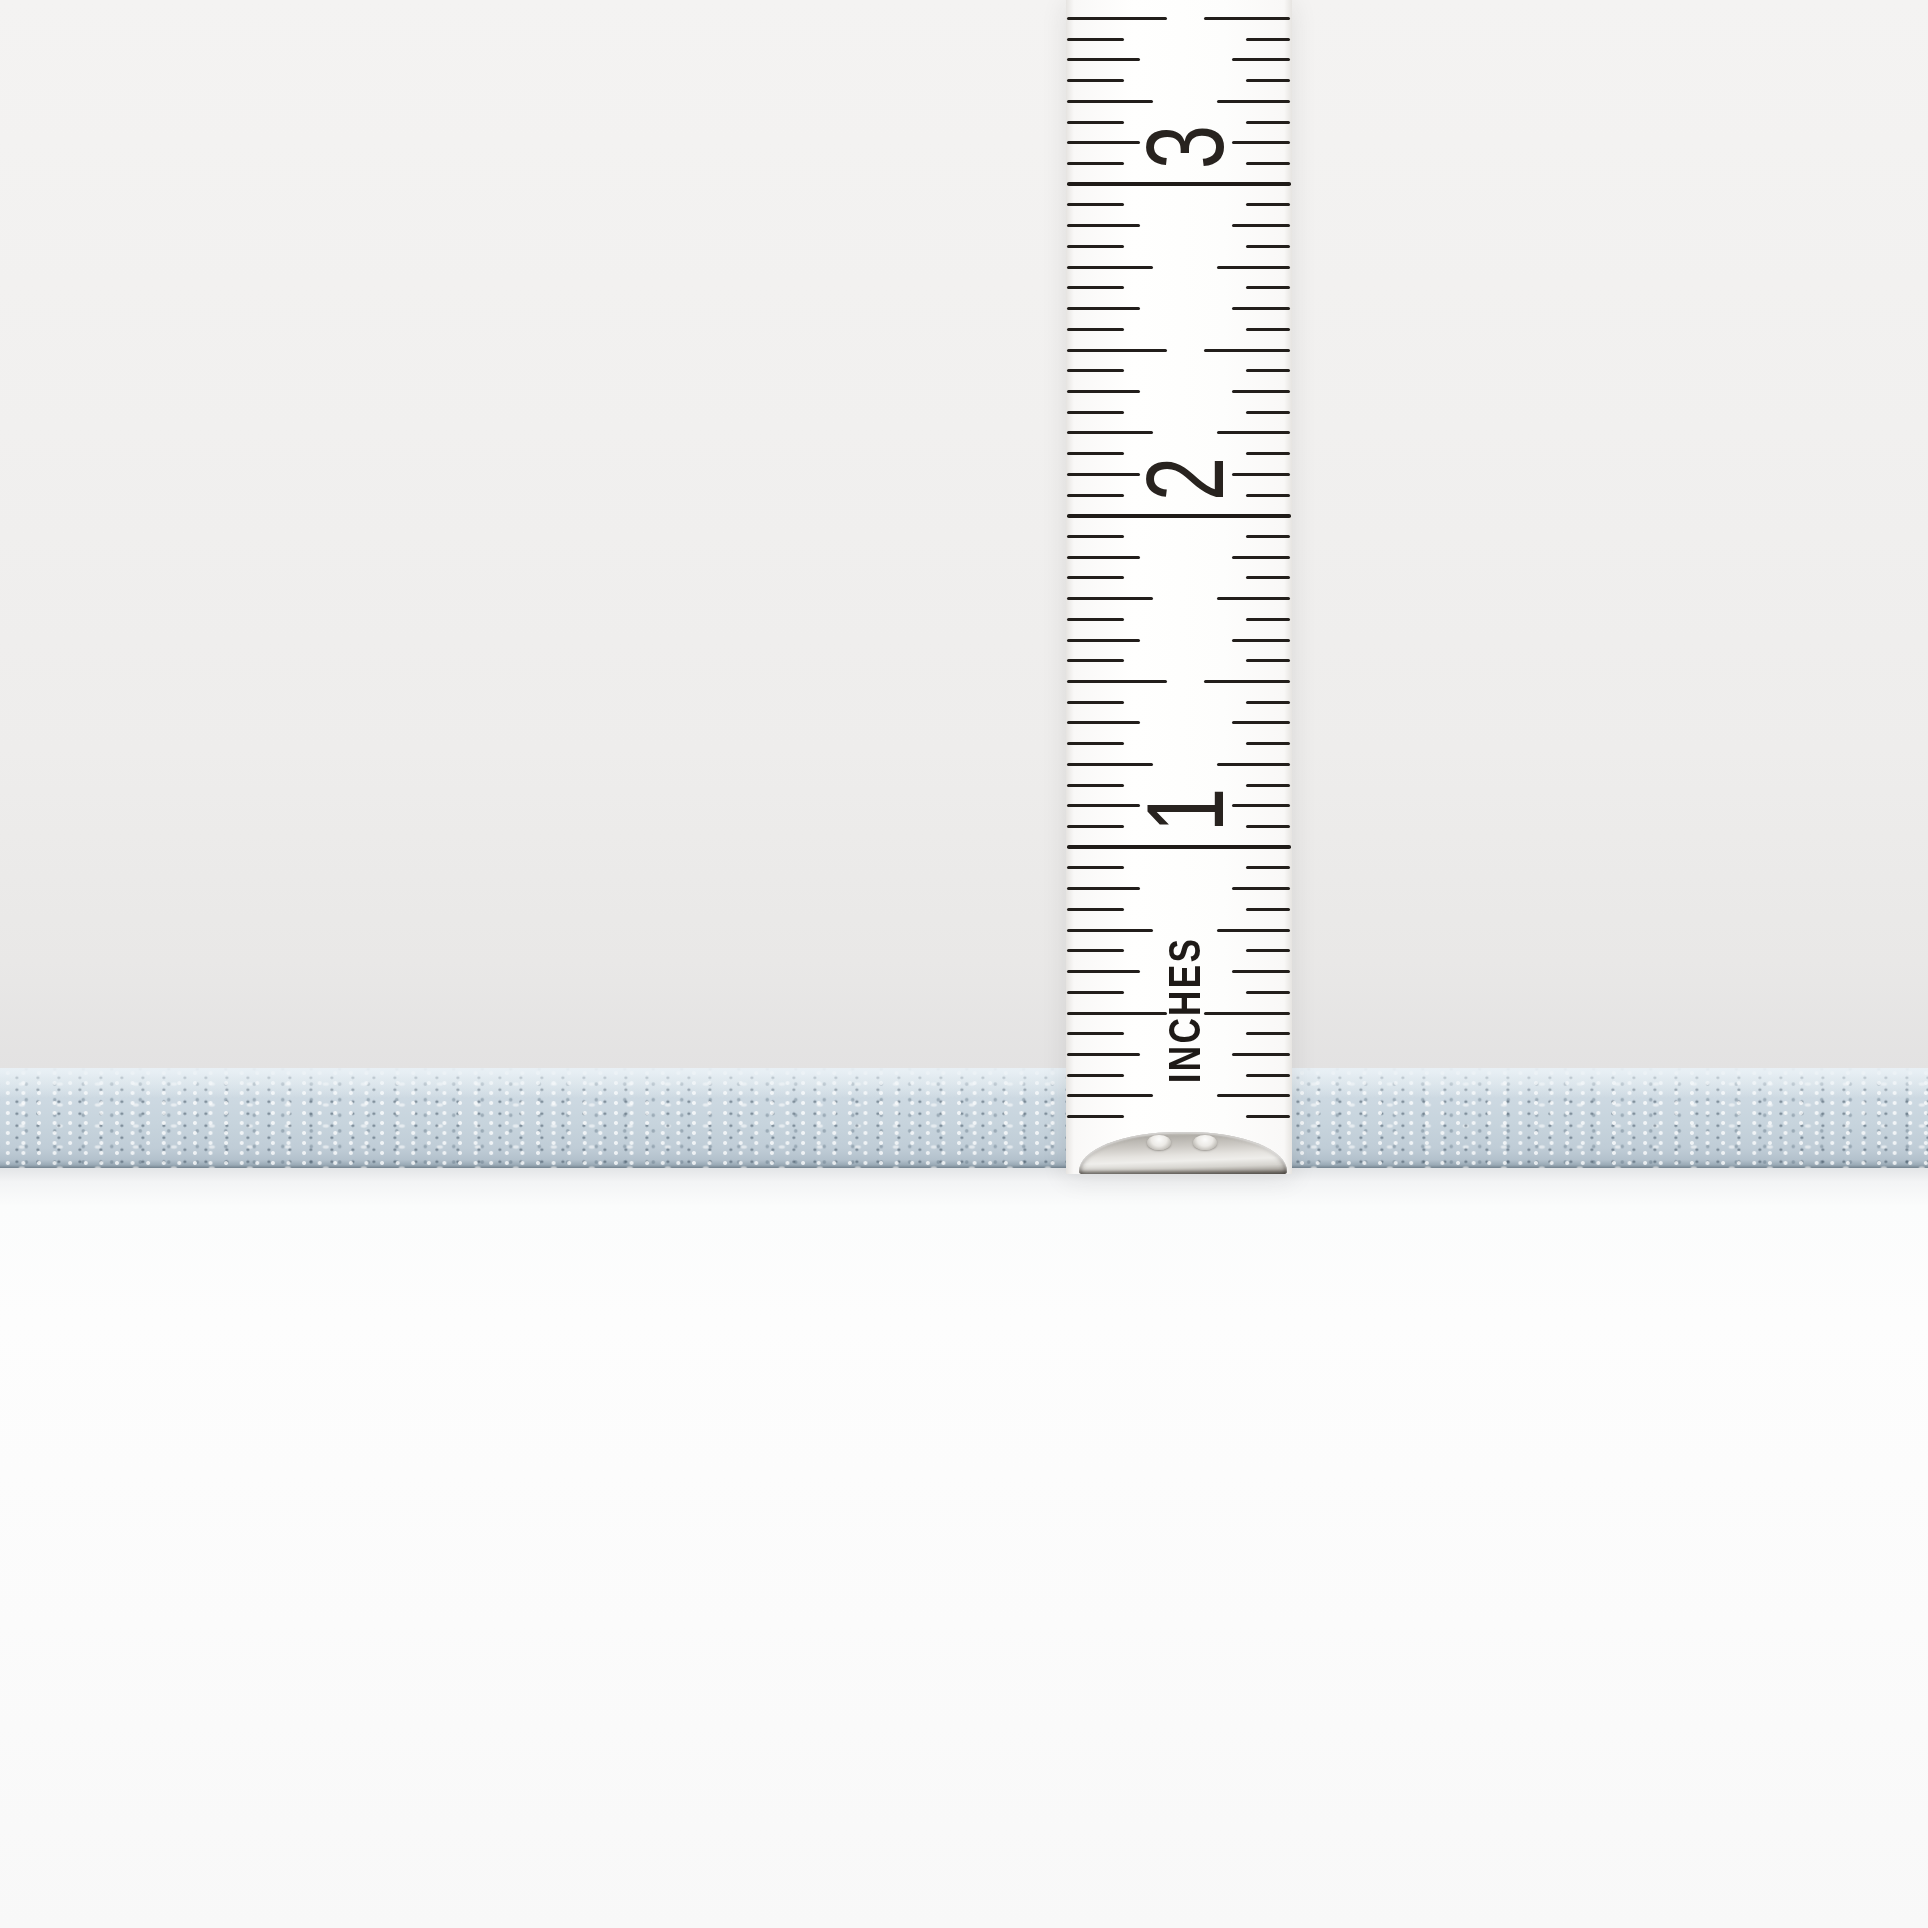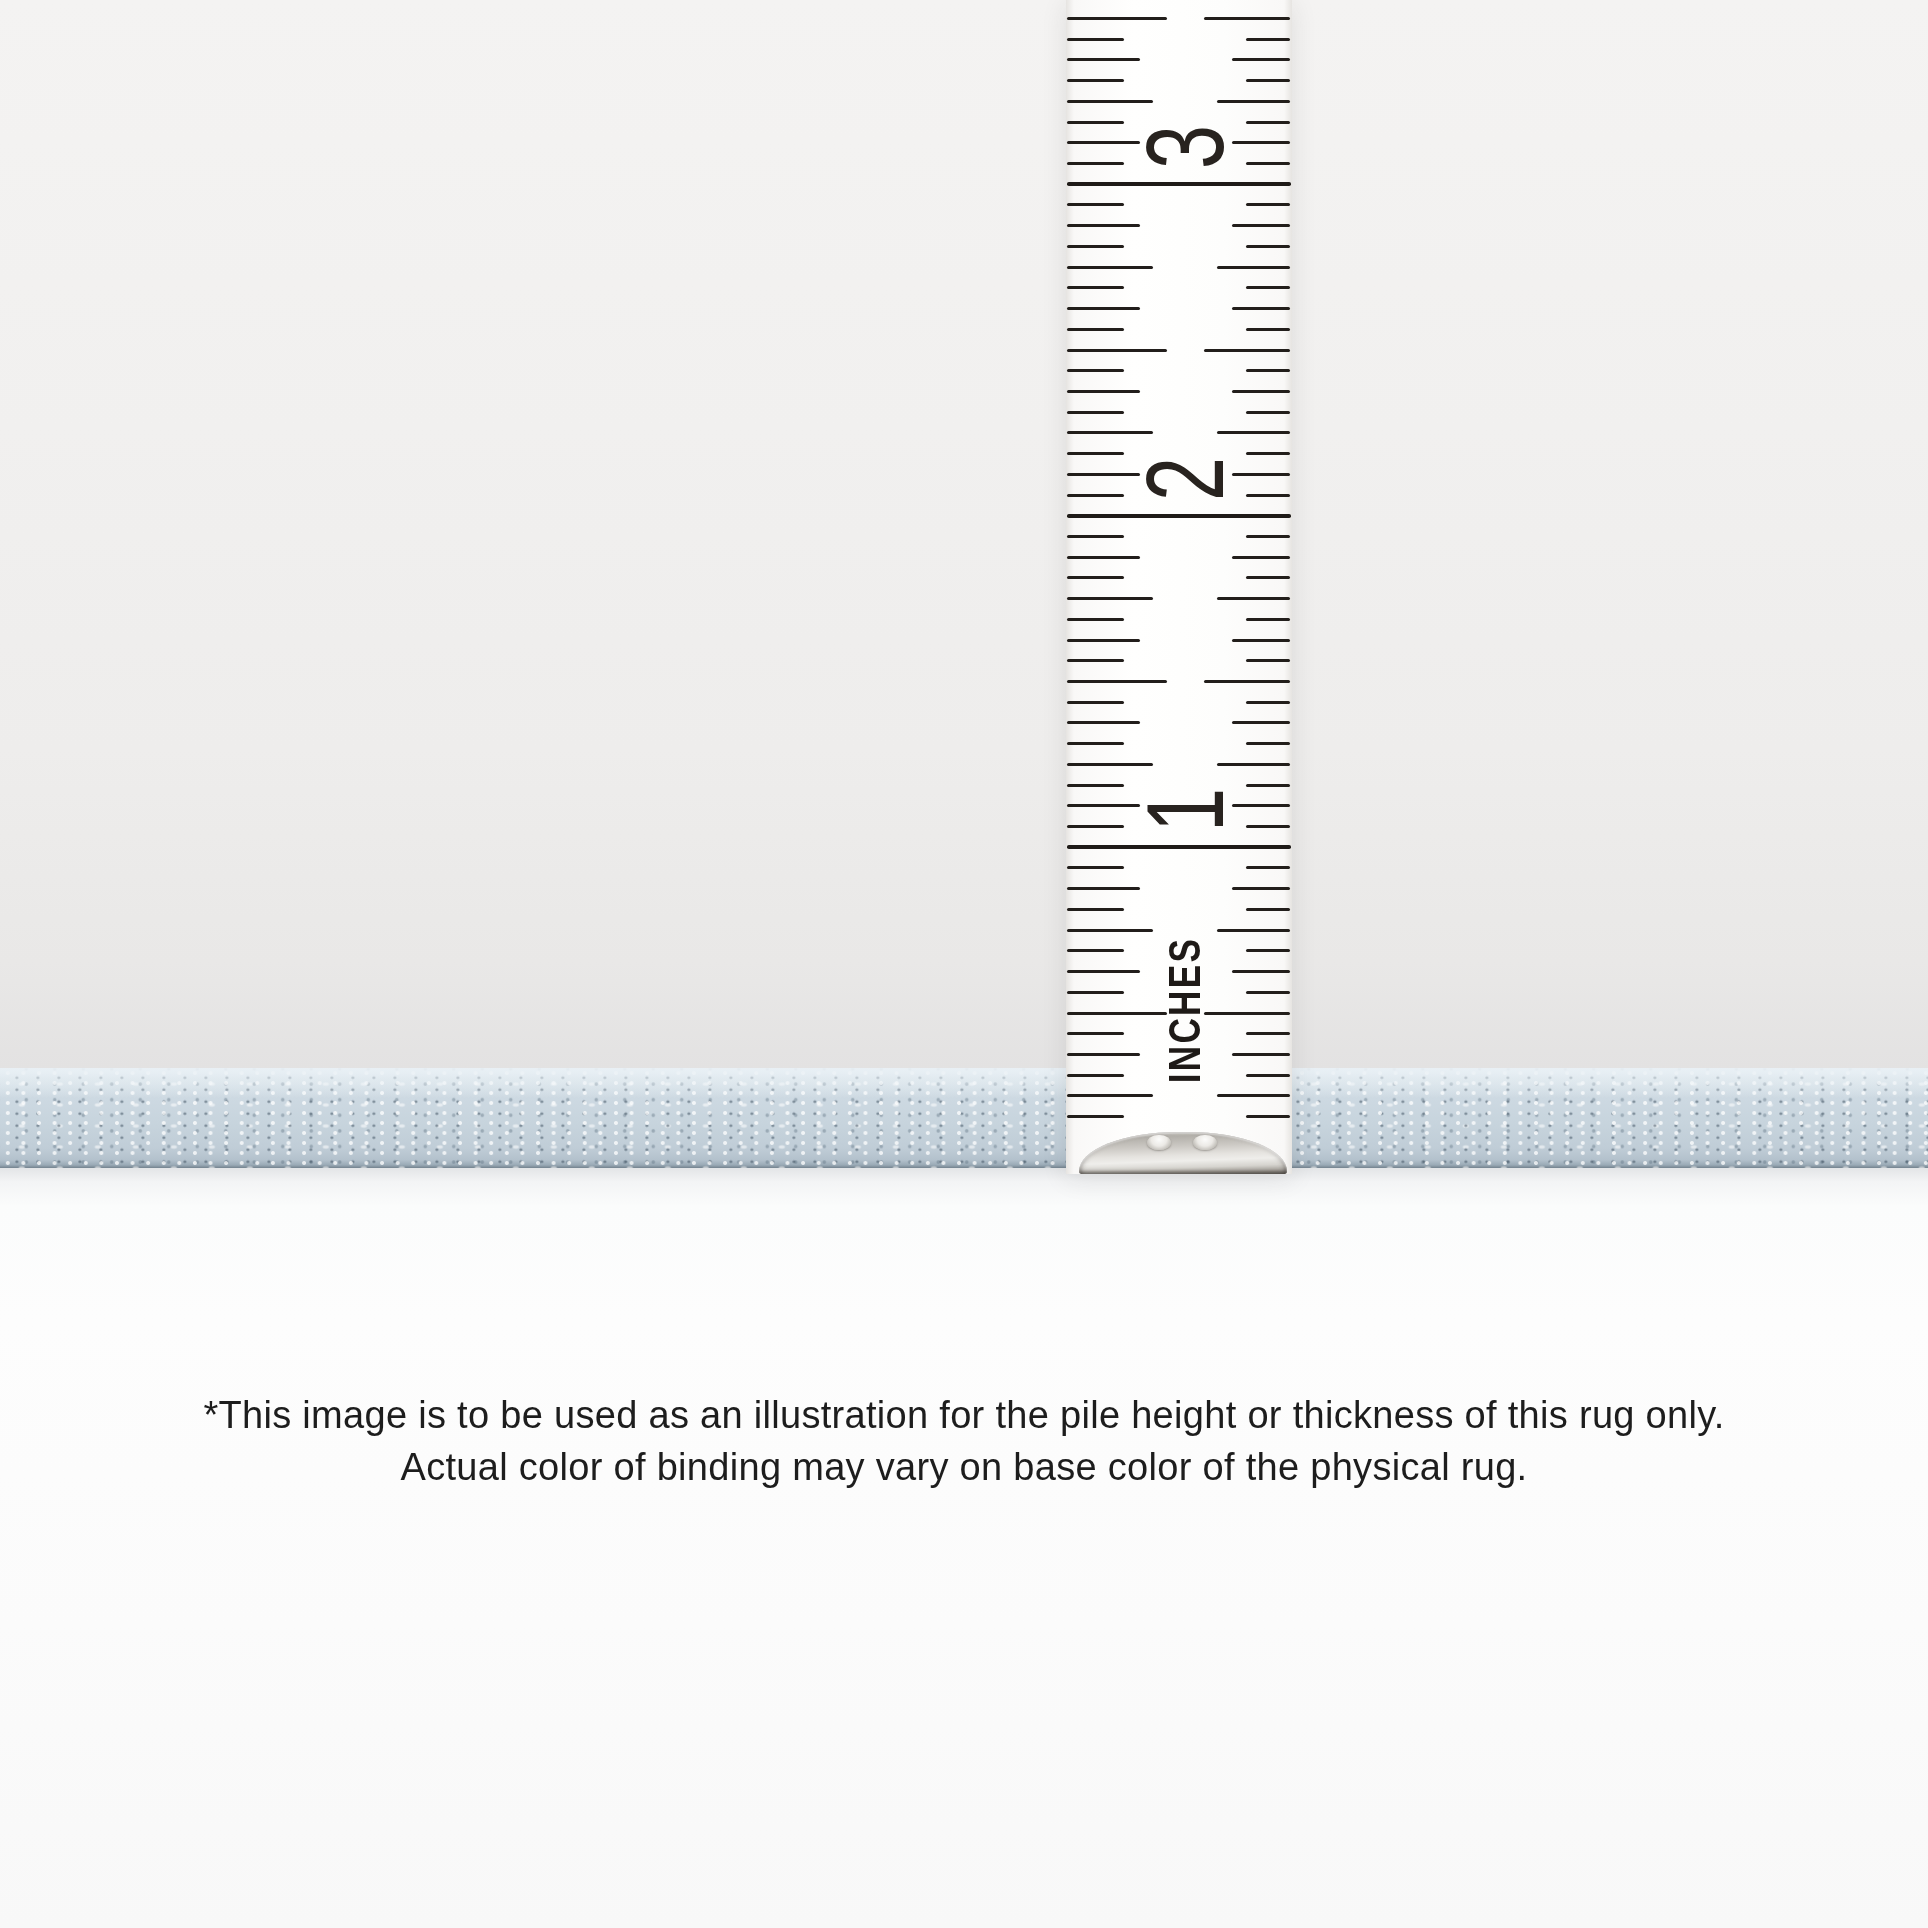--- a/index.html
+++ b/index.html
@@ -259,19 +259,15 @@
     <div class="inches-label" style="left: 119px; top: 1010px;">INCHES</div>
     <div class="tape-clip">
       <div class="rivet r1"></div>
       <div class="rivet r2"></div>
     </div>
   <div class="ruler-number" style="left: 119px; top: 810px;">1</div>
       <div class="ruler-number" style="left: 119px; top: 479px;">2</div>
       <div class="ruler-number" style="left: 119px; top: 147px;">3</div>
     </div>
 
-  <div class="disclaimer">
-    <div>*This image is to be used as an illustration for the pile height or thickness of this rug only.</div>
-    <div>Actual color of binding may vary on base color of the physical rug.</div>
-  </div>
 
 </div>
 
 
 </body></html>

